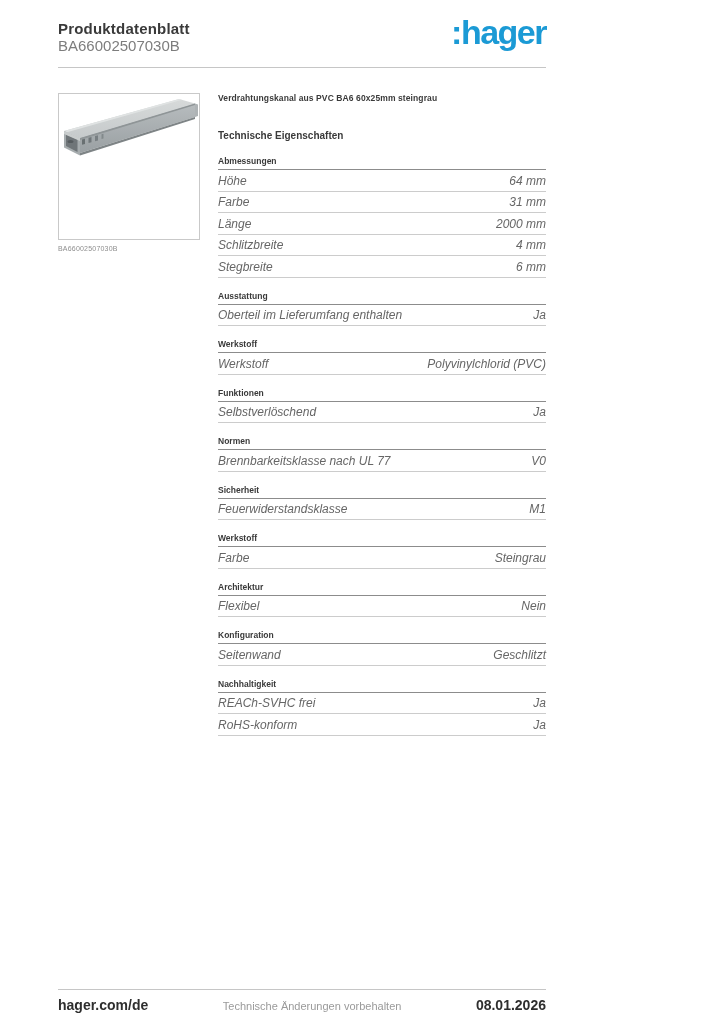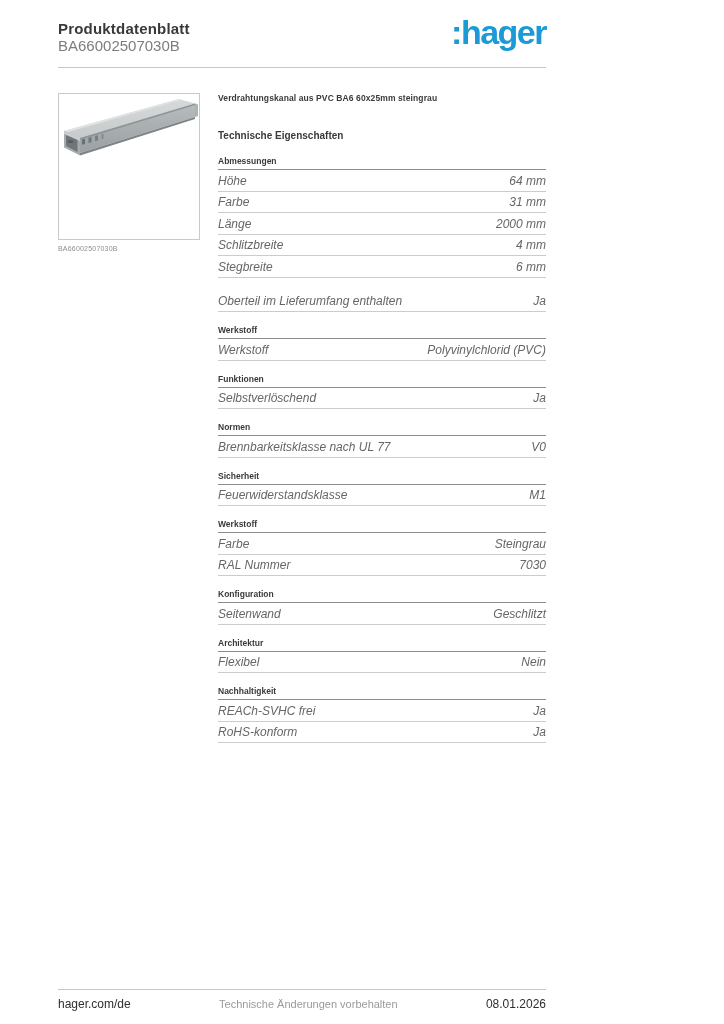--- a/index.html
+++ b/index.html
@@ -119,22 +119,22 @@
     left: 58px;
     right: 58px;
     top: 989px;
     border-top: 1px solid #c6c6c6;
     padding-top: 7px;
     display: flex;
     justify-content: space-between;
     align-items: baseline;
   }
   .footer-left, .footer-right {
-    font-size: 12px;
-    font-weight: normal;
+    font-size: 14px;
+    font-weight: bold;
     color: #2e2e2e;
   }
   .footer-center {
     font-size: 11px;
     color: #9a9a9a;
   }
 </style>
 </head>
 <body>
 
@@ -214,20 +214,21 @@
             <div class="spec-row">
               <span class="row-label">Schlitzbreite</span>
               <span class="row-value">4 mm</span>
             </div>
             <div class="spec-row">
               <span class="row-label">Stegbreite</span>
               <span class="row-value">6 mm</span>
             </div>
           </div>
           <div class="spec-section">
+            <div class="section-title">Ausstattung</div>
             <div class="spec-row">
               <span class="row-label">Oberteil im Lieferumfang enthalten</span>
               <span class="row-value">Ja</span>
             </div>
           </div>
           <div class="spec-section">
             <div class="section-title">Werkstoff</div>
             <div class="spec-row">
               <span class="row-label">Werkstoff</span>
               <span class="row-value">Polyvinylchlorid (PVC)</span>
@@ -253,37 +254,33 @@
               <span class="row-label">Feuerwiderstandsklasse</span>
               <span class="row-value">M1</span>
             </div>
           </div>
           <div class="spec-section">
             <div class="section-title">Werkstoff</div>
             <div class="spec-row">
               <span class="row-label">Farbe</span>
               <span class="row-value">Steingrau</span>
             </div>
-            <div class="spec-row">
-              <span class="row-label">RAL Nummer</span>
-              <span class="row-value">7030</span>
+          </div>
+          <div class="spec-section">
+            <div class="section-title">Architektur</div>
+            <div class="spec-row">
+              <span class="row-label">Flexibel</span>
+              <span class="row-value">Nein</span>
             </div>
           </div>
           <div class="spec-section">
             <div class="section-title">Konfiguration</div>
             <div class="spec-row">
               <span class="row-label">Seitenwand</span>
               <span class="row-value">Geschlitzt</span>
-            </div>
-          </div>
-          <div class="spec-section">
-            <div class="section-title">Architektur</div>
-            <div class="spec-row">
-              <span class="row-label">Flexibel</span>
-              <span class="row-value">Nein</span>
             </div>
           </div>
           <div class="spec-section">
             <div class="section-title">Nachhaltigkeit</div>
             <div class="spec-row">
               <span class="row-label">REACh-SVHC frei</span>
               <span class="row-value">Ja</span>
             </div>
             <div class="spec-row">
               <span class="row-label">RoHS-konform</span>

